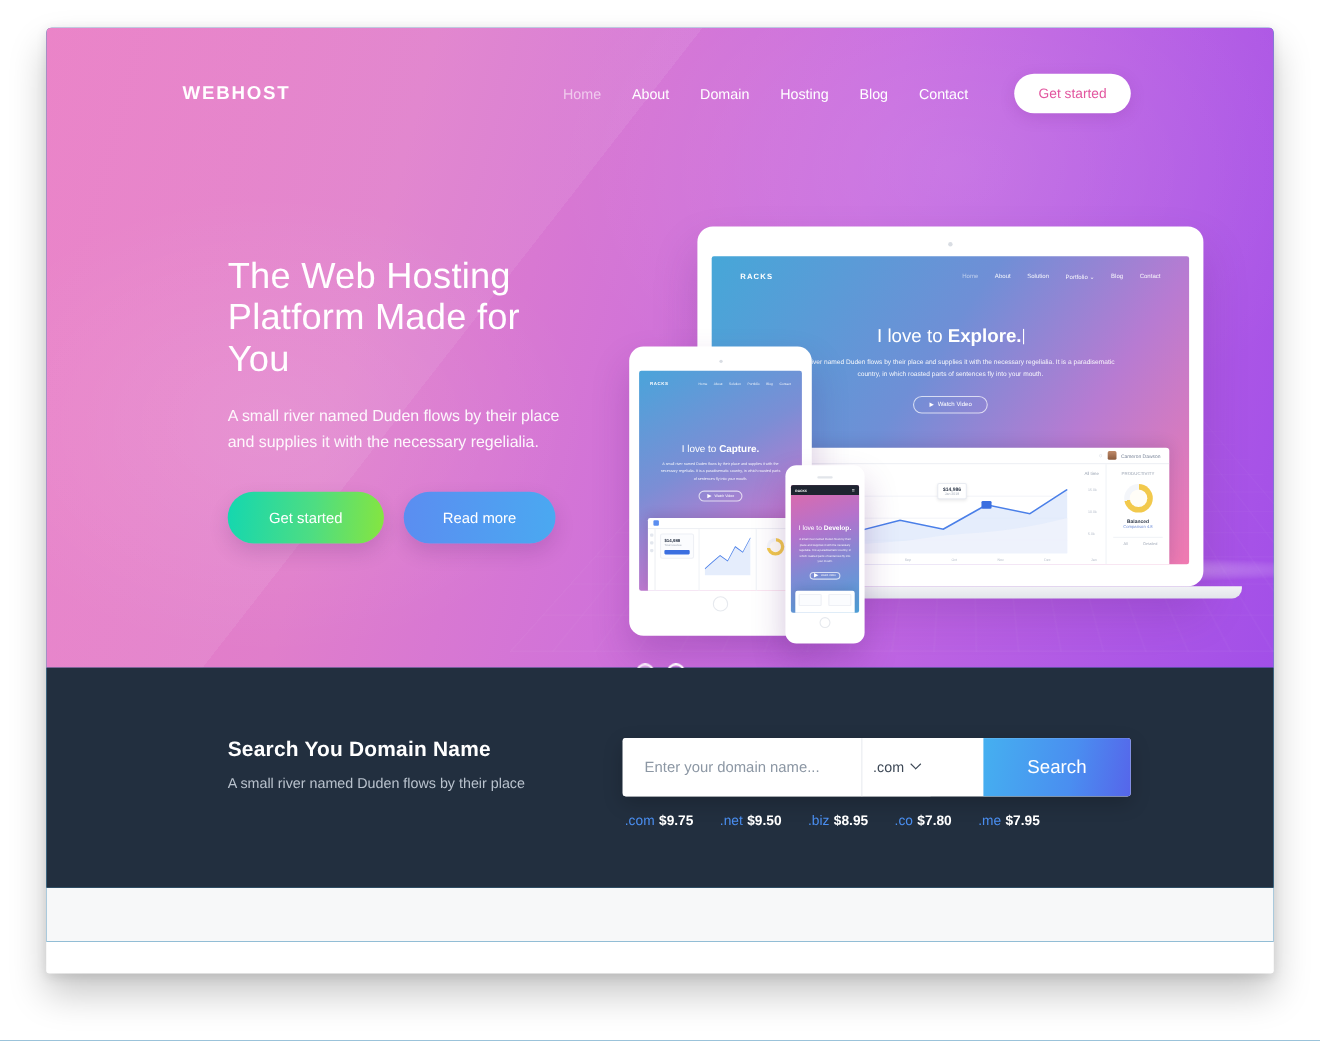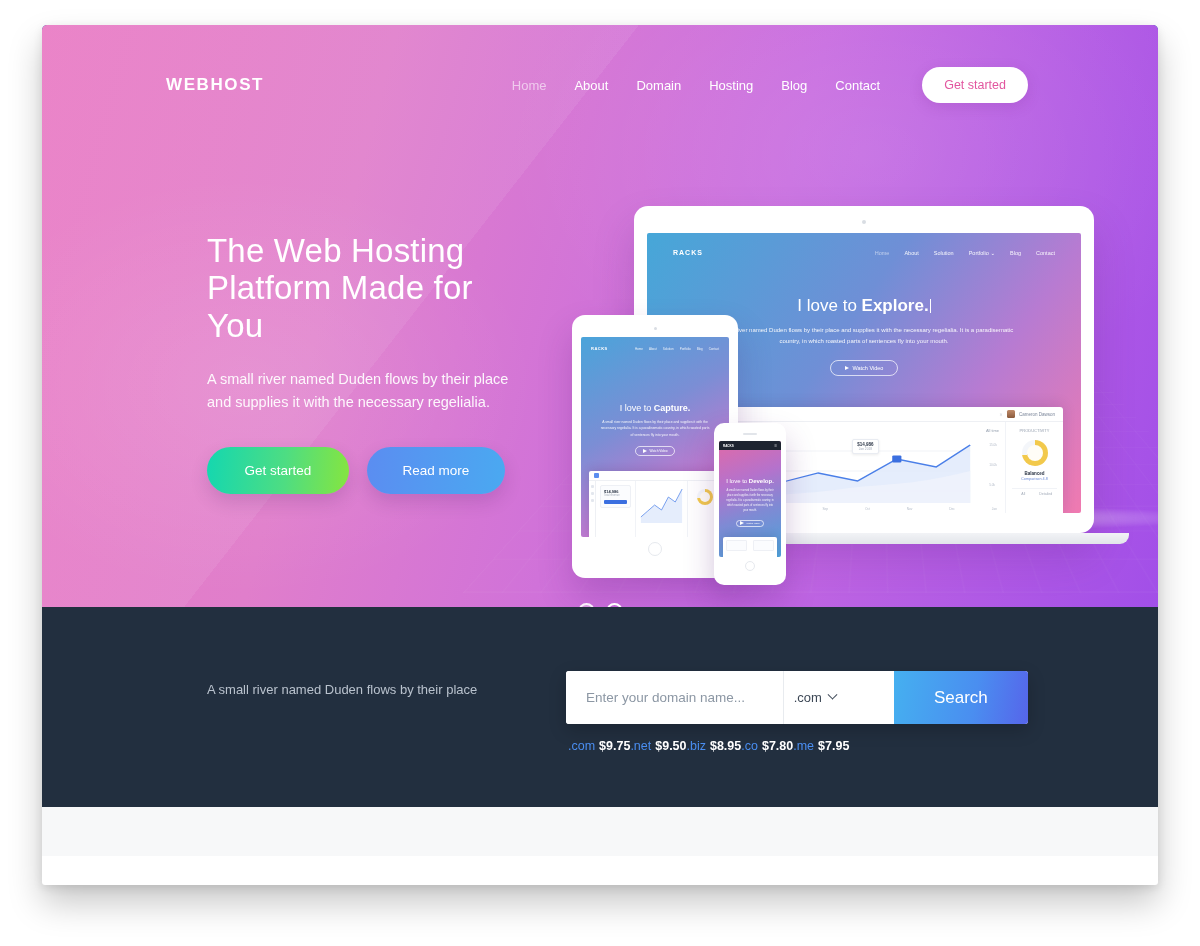--- a/index.html
+++ b/index.html
@@ -507,21 +507,21 @@
   .search-btn {
     width: 146px;
     border: none;
     color: #ffffff;
     font-size: 17px;
     cursor: pointer;
     font-family: inherit;
     background: linear-gradient(100deg, #45b0f0 0%, #4a8ef0 60%, #5665ea 100%);
     margin-left: 48px;
   }
-  .price-row { display: flex; margin-top: 15px; padding-left: 2px; }
+  .price-row { display: flex; gap: 24px; margin-top: 15px; padding-left: 2px; }
   .price-item { font-size: 12.5px; }
   .price-tld { color: #4a8ef0; }
   .price-val { color: #ffffff; font-weight: bold; margin-left: 4px; }
 
   
   .footer-strip { height: 49px; background: #f7f8f9; }
 </style>
 </head>
 <body>
 
@@ -750,20 +750,21 @@
       </div>
 
       <div class="carousel-dots">
         <span class="cdot"></span>
         <span class="cdot is-active"></span>
       </div>
     </section>
 
     <section class="domain-section">
       <div class="domain-left">
+        <div class="domain-title">Search You Domain Name</div>
         <div class="domain-sub">A small river named Duden flows by their place</div>
       </div>
       <div class="domain-right">
         <div class="search-bar">
           <input class="domain-input" type="text" placeholder="Enter your domain name..." style="">
           <div class="tld-select">
             <span>.com</span>
             <span class="chev"></span>
           </div>
           <button class="search-btn">Search</button>

